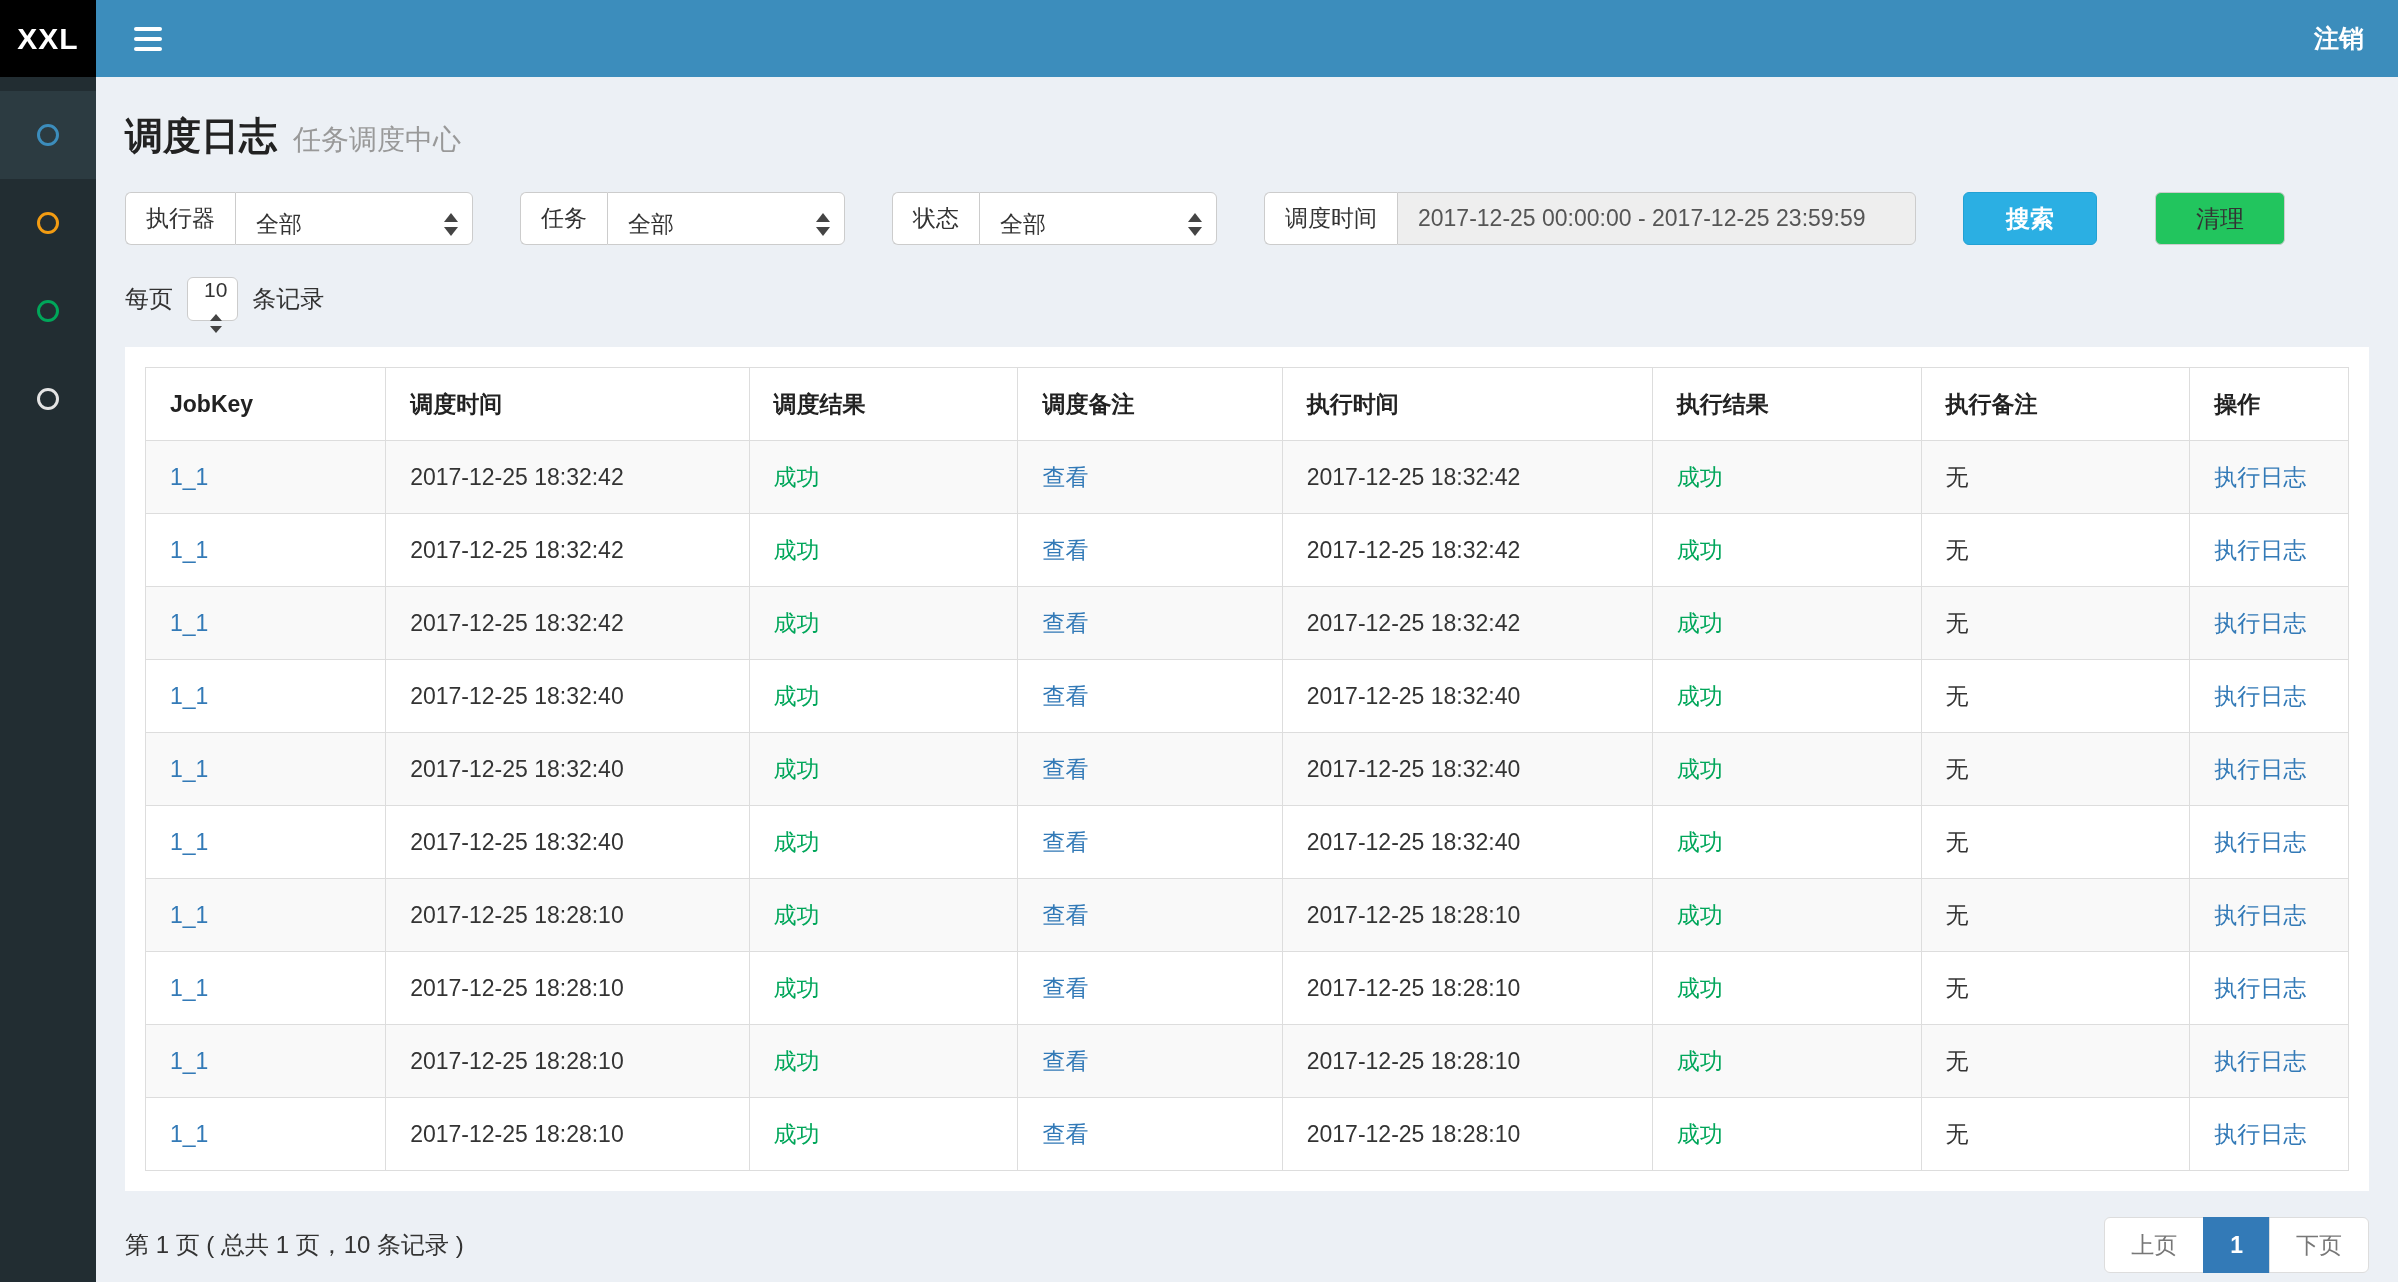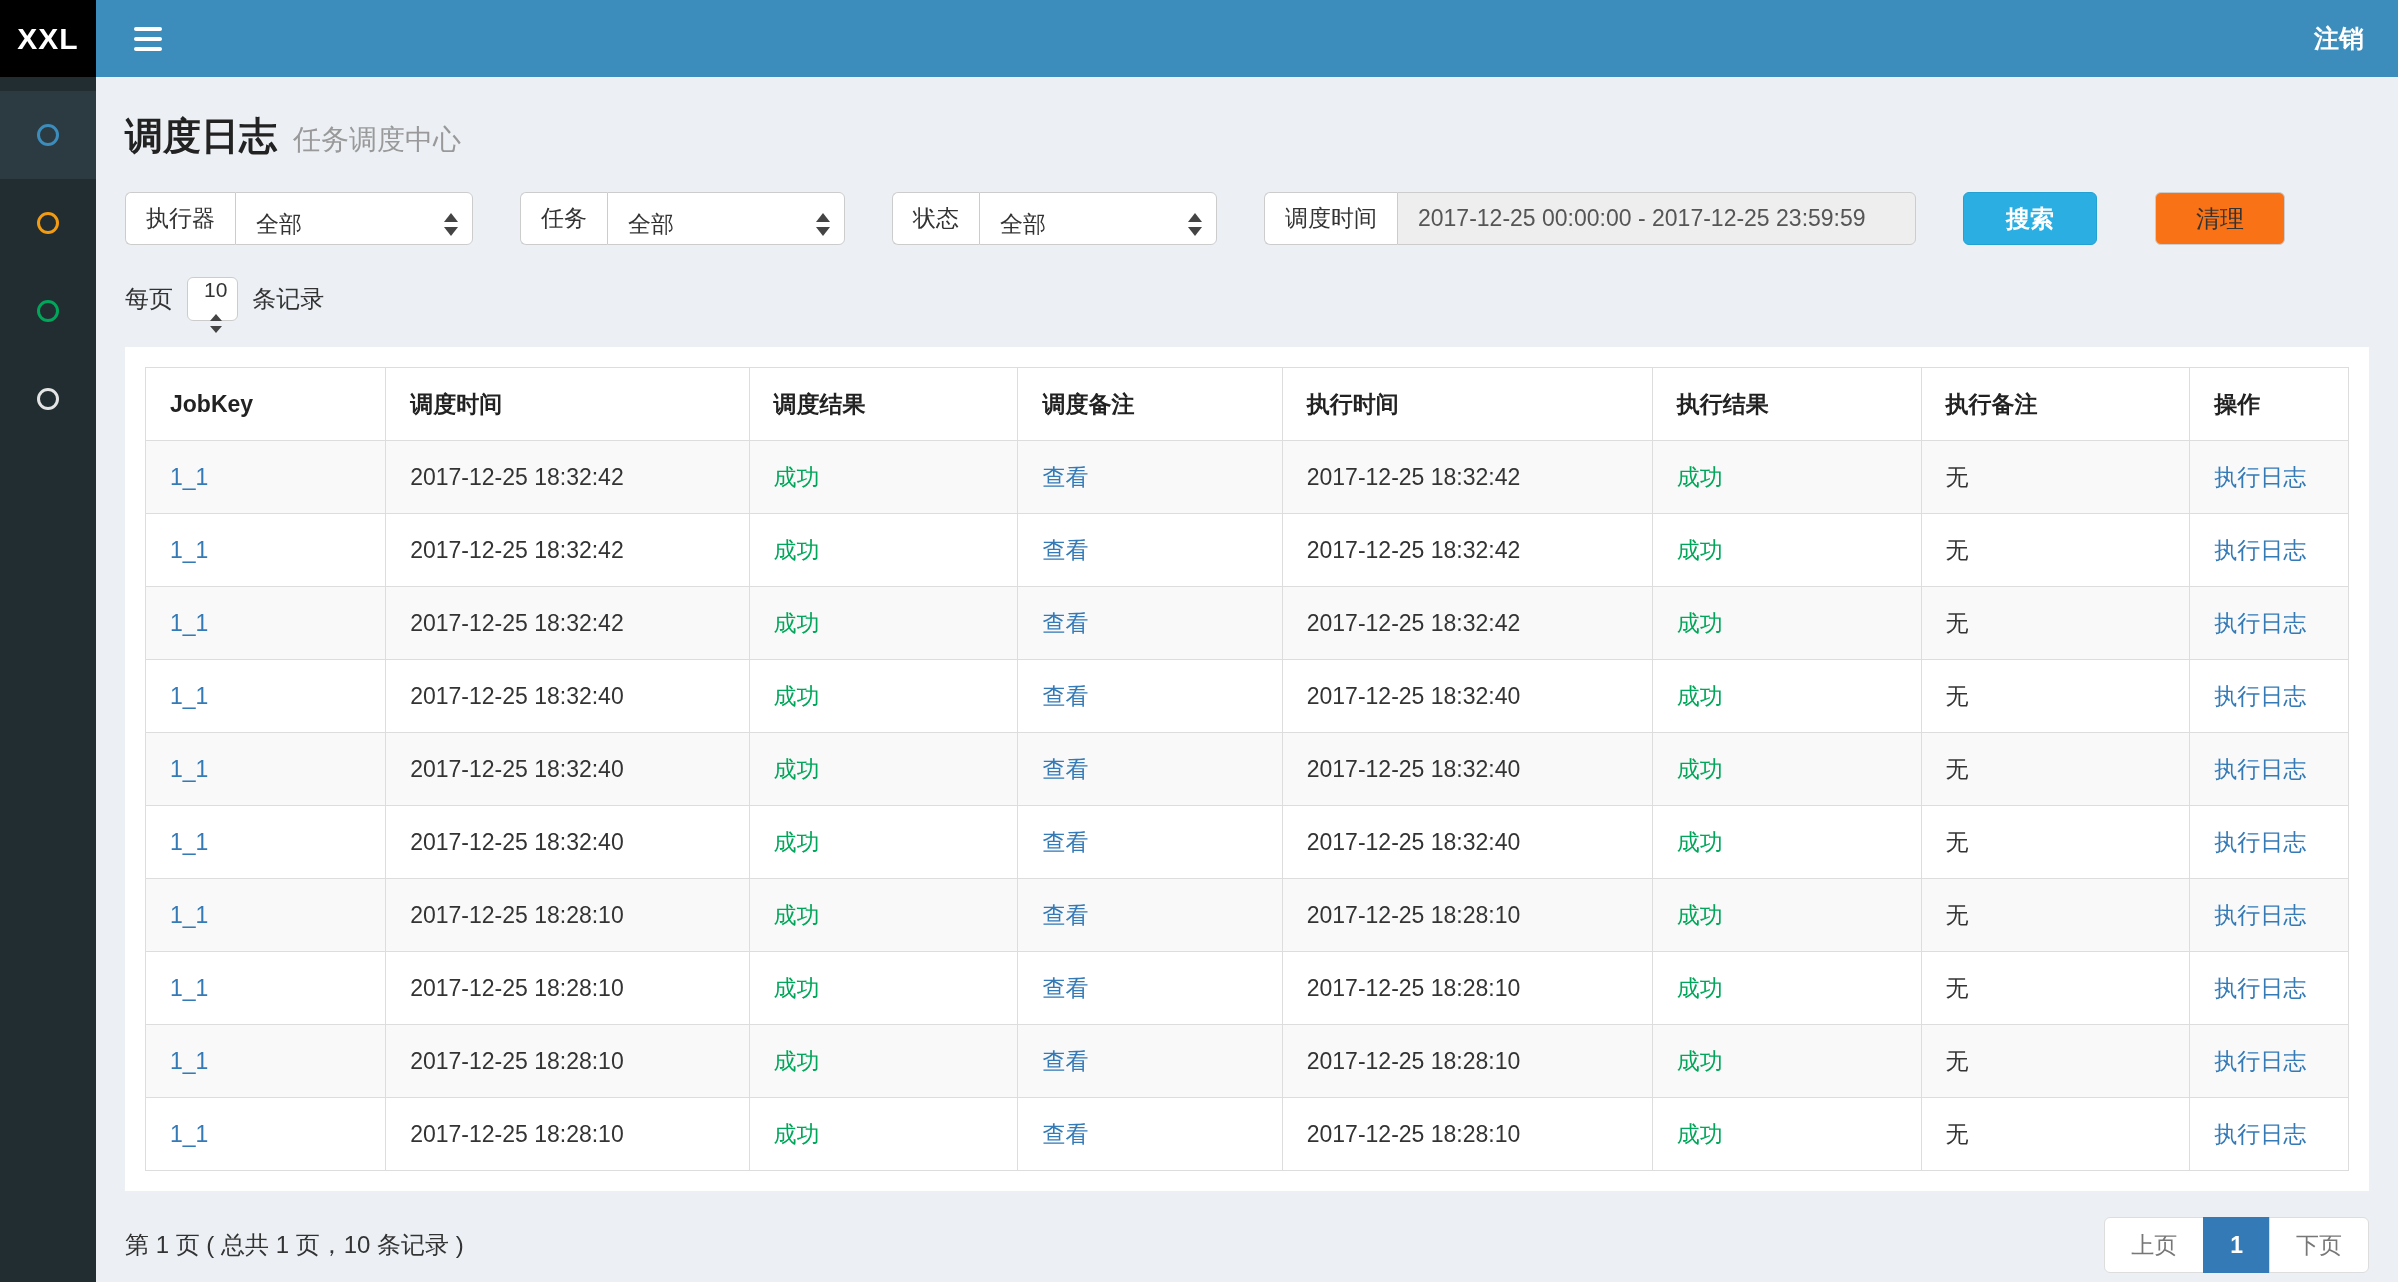--- a/index.html
+++ b/index.html
@@ -71,21 +71,21 @@
     color: #555; padding: 0 20px; width: 519px; height: 53px;
     font-size: 23px; font-family: "Liberation Sans", sans-serif; outline: none;
   }
 
   .btn {
     height: 53px; border-radius: 6px; font-size: 24px;
     display: flex; align-items: center; justify-content: center;
     cursor: pointer; border: 1px solid transparent; white-space: nowrap;
   }
   .btn-search { background: #2bafe3; border-color: #22a1d4; color: #fff; padding: 0 42px; margin-right: 58px; font-weight: bold; }
-  .btn-clear  { background: #f97316; border-color: #ccc; color: #333; padding: 0 40px; }
+  .btn-clear  { background: #22c55e; border-color: #ccc; color: #333; padding: 0 40px; }
 
   
   .pagesize-row { display: flex; align-items: center; gap: 14px; margin-bottom: 26px; font-size: 24px; }
   .pagesize-select {
     height: 44px; border: 1px solid #ccc; border-radius: 6px; background: #fff;
     display: flex; align-items: center; gap: 12px; padding: 0 10px 0 16px;
     font-size: 21px; cursor: pointer; flex-direction: column;
   }
   .pagesize-select .tri-up { border-left-width: 6px; border-right-width: 6px; border-bottom-width: 7px; }
   .pagesize-select .tri-down { border-left-width: 6px; border-right-width: 6px; border-top-width: 7px; }

